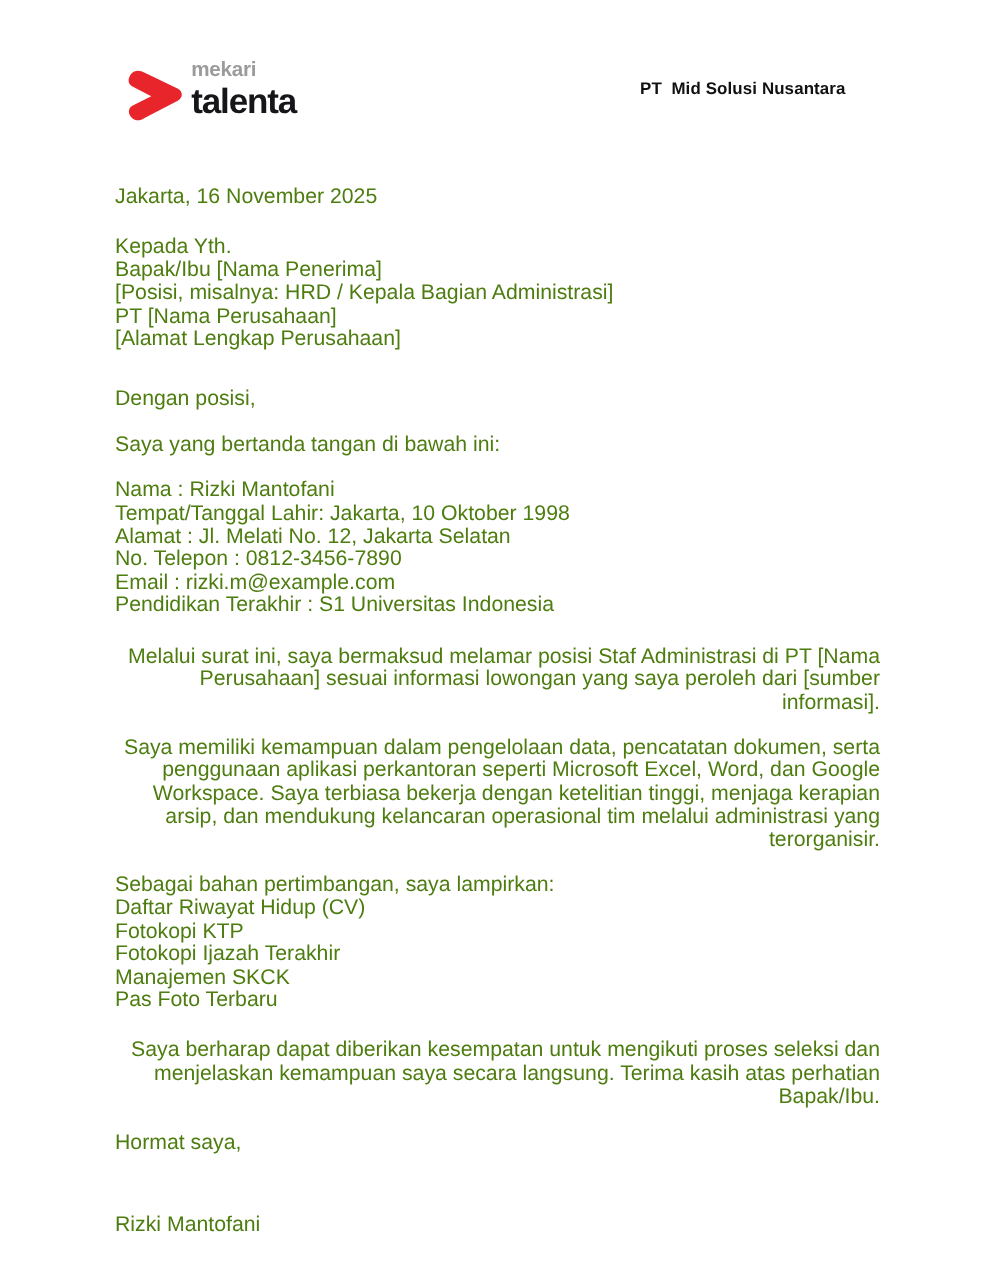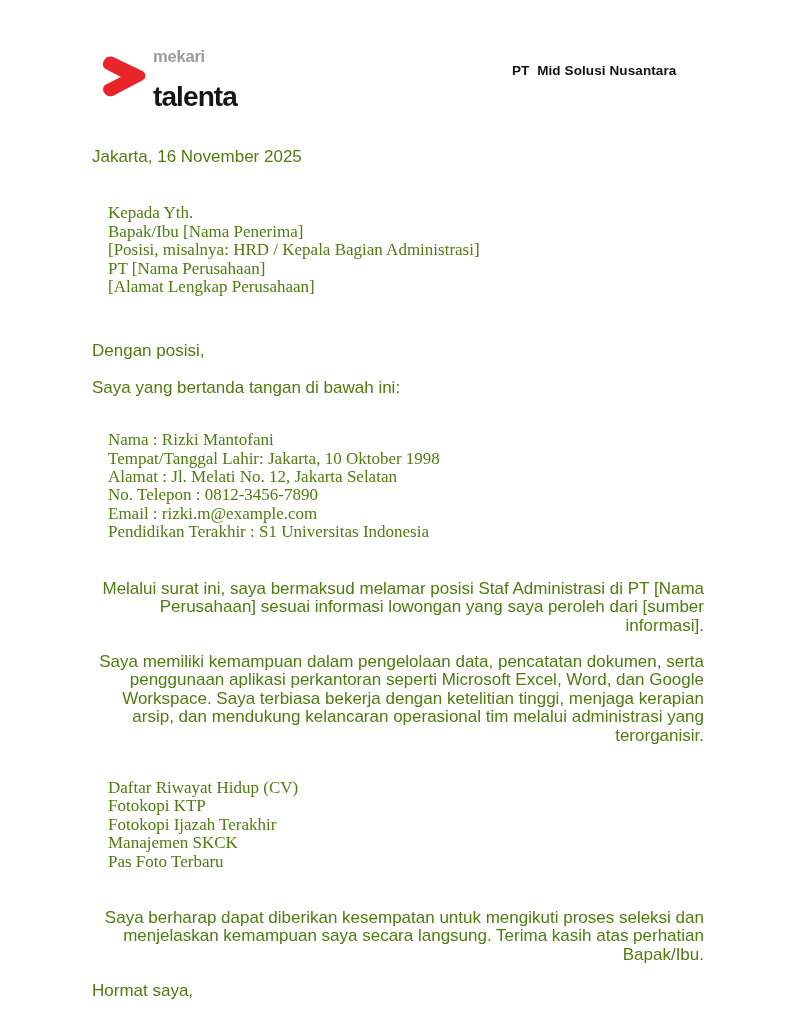--- a/index.html
+++ b/index.html
@@ -39,21 +39,20 @@
     width: 46px;
     height: 44px;
     margin-top: 6px;
     margin-right: 6px;
     flex: 0 0 auto;
   }
   .logo-words {
     display: flex;
     flex-direction: column;
     line-height: 1;
-    gap: 16px;
   }
   .logo-mekari {
     font-size: 16.5px;
     font-weight: bold;
     letter-spacing: -0.2px;
     color: #9b9b9b;
     margin-bottom: 2px;
   }
   .logo-talenta {
     font-size: 28px;
@@ -77,22 +76,21 @@
   .body {
     position: absolute;
     left: 92px;
     top: 148px;
     width: 612px;
     font-size: 17px;
     line-height: 18.4px;
     color: #4d7c0f;
   }
   .block {
-    margin: 16px;
-    font-family: Liberation Serif, serif;
+    margin: 0;
   }
   .line {
     white-space: pre-wrap;
   }
   .gap-sm { height: 18px; }
   .gap-md { height: 22px; }
   .gap-xl { height: 30px; }
   .gap-sig { height: 48px; }
 
   .para {
@@ -158,20 +156,21 @@
 
     <p class="para">Melalui surat ini, saya bermaksud melamar posisi Staf Administrasi di PT [Nama Perusahaan] sesuai informasi lowongan yang saya peroleh dari [sumber informasi].</p>
 
     <div class="gap-sm"></div>
 
     <p class="para">Saya memiliki kemampuan dalam pengelolaan data, pencatatan dokumen, serta penggunaan aplikasi perkantoran seperti Microsoft Excel, Word, dan Google Workspace. Saya terbiasa bekerja dengan ketelitian tinggi, menjaga kerapian arsip, dan mendukung kelancaran operasional tim melalui administrasi yang terorganisir.</p>
 
     <div class="gap-sm"></div>
 
     <div class="block list">
+      <div class="line">Sebagai bahan pertimbangan, saya lampirkan:</div>
       <div class="line">Daftar Riwayat Hidup (CV)</div>
       <div class="line">Fotokopi KTP</div>
       <div class="line">Fotokopi Ijazah Terakhir</div>
       <div class="line">Manajemen SKCK</div>
       <div class="line">Pas Foto Terbaru</div>
     </div>
 
     <div class="gap-md"></div>
 
     <p class="para">Saya berharap dapat diberikan kesempatan untuk mengikuti proses seleksi dan menjelaskan kemampuan saya secara langsung. Terima kasih atas perhatian Bapak/Ibu.</p>

